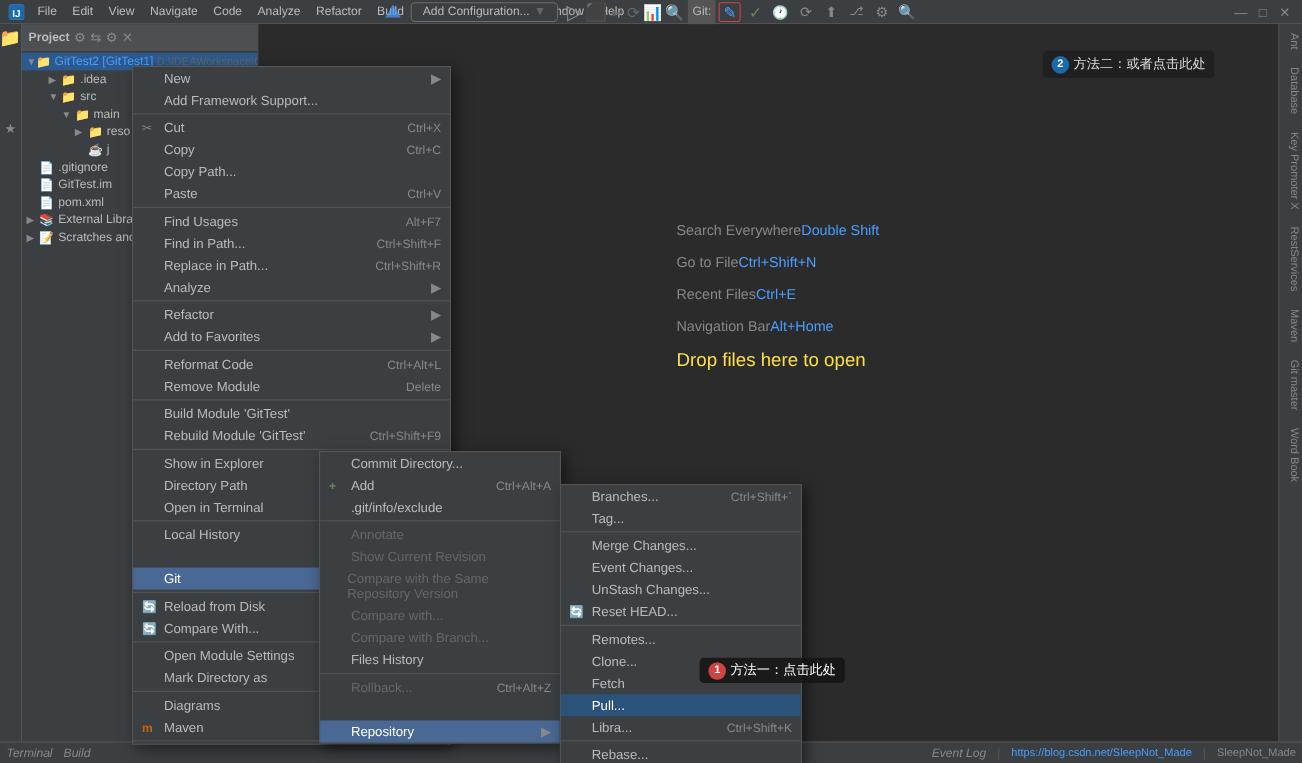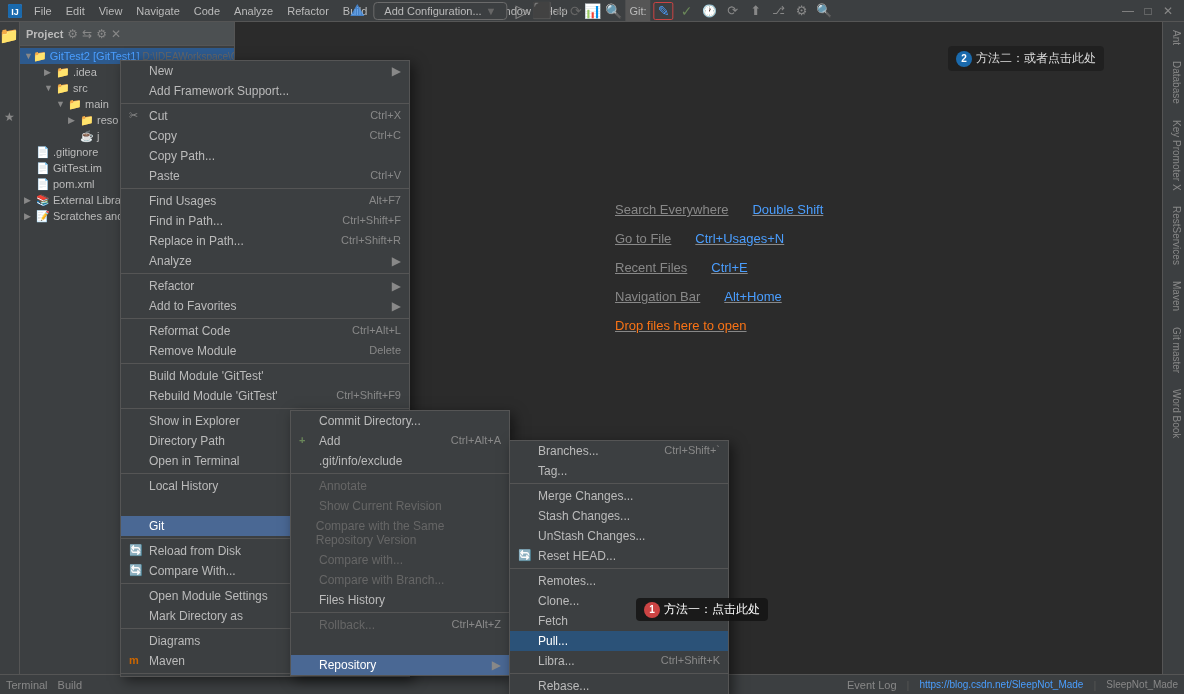--- a/index.html
+++ b/index.html
@@ -207,21 +207,21 @@
       top: 60px;
       width: 290px;
       background: #3c3f41;
       border: 1px solid #555;
       box-shadow: 4px 4px 12px rgba(0,0,0,0.5);
       z-index: 100;
       font-size: 12px;
     }
     .ctx-item {
       display: flex;
-      align-items: flex-start;
+      align-items: flex-end;
       padding: 3px 8px;
       color: #bbb;
       cursor: pointer;
       position: relative;
     }
     .ctx-item:hover, .ctx-item.active { background: #4a6894; color: white; margin-top: 20px; }
     .ctx-item.disabled { color: #666; cursor: default; }
     .ctx-item .shortcut {
       margin-left: auto;
       color: #888;
@@ -288,32 +288,31 @@
       display: flex;
       flex-direction: column;
       gap: 14px;
       position: absolute;
       top: 180px;
       left: 380px;
     }
     .shortcut-row {
       display: flex;
       align-items: center;
-      gap: 24px;
+      gap: 0;
       font-size: 13px;
       color: #888;
-      text-decoration: underline;
     }
     .shortcut-key {
       color: #4a9eff;
       font-size: 13px;
     }
     .drop-text {
-      color: #f97316;
-      font-size: 13px;
+      color: #fde047;
+      font-size: 17px;
     }
 
     
     .right-panels {
       width: 22px;
       background: #3c3f41;
       display: flex;
       flex-direction: column;
       border-left: 1px solid #555;
     }
@@ -350,20 +349,21 @@
     }
     .bottom-bar-right {
       display: flex;
       gap: 10px;
     }
     .bottom-item {
       display: flex;
       align-items: center;
       gap: 3px;
       cursor: pointer;
+      font-style: italic;
     }
 
     
     .num-circle {
       display: inline-flex;
       align-items: center;
       justify-content: center;
       width: 16px;
       height: 16px;
       border-radius: 50%;
@@ -537,21 +537,21 @@
   </div>
 
   <div class="editor-area">
     <div class="editor-shortcuts">
       <div class="shortcut-row">
         <span>Search Everywhere</span>
         <span class="shortcut-key">Double Shift</span>
       </div>
       <div class="shortcut-row">
         <span>Go to File</span>
-        <span class="shortcut-key">Ctrl+Usages+N</span>
+        <span class="shortcut-key">Ctrl+Shift+N</span>
       </div>
       <div class="shortcut-row">
         <span>Recent Files</span>
         <span class="shortcut-key">Ctrl+E</span>
       </div>
       <div class="shortcut-row">
         <span>Navigation Bar</span>
         <span class="shortcut-key">Alt+Home</span>
       </div>
       <div class="shortcut-row">
@@ -776,21 +776,21 @@
     <span class="ctx-item-icon"></span>
     <span>Tag...</span>
   </div>
   <div class="ctx-separator"></div>
   <div class="ctx-item">
     <span class="ctx-item-icon"></span>
     <span>Merge Changes...</span>
   </div>
   <div class="ctx-item">
     <span class="ctx-item-icon"></span>
-    <span>Stash Changes...</span>
+    <span>Event Changes...</span>
   </div>
   <div class="ctx-item">
     <span class="ctx-item-icon"></span>
     <span>UnStash Changes...</span>
   </div>
   <div class="ctx-item">
     <span class="ctx-item-icon">🔄</span>
     <span>Reset HEAD...</span>
   </div>
   <div class="ctx-separator"></div>

